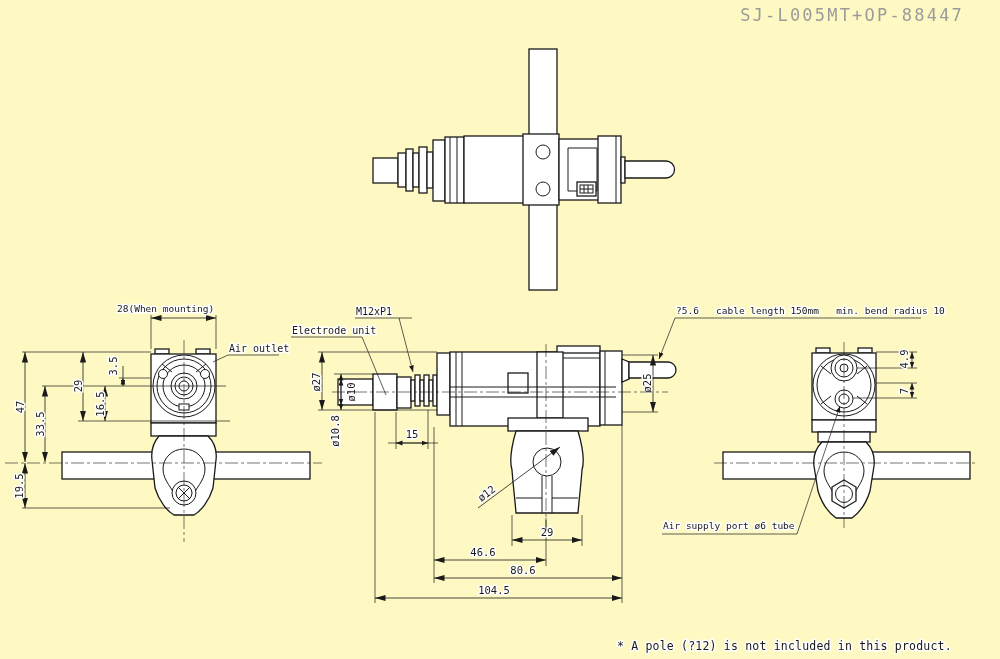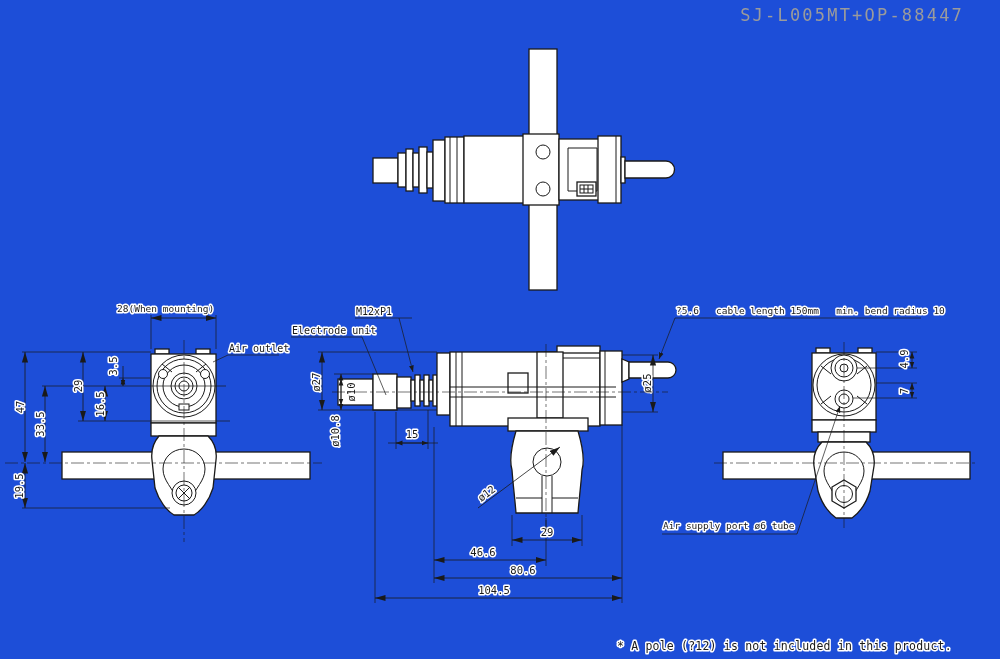--- a/index.html
+++ b/index.html
@@ -1,16 +1,16 @@
 <!DOCTYPE html>
 <html><head>
 <meta charset="utf-8">
 <style>
   html,body{margin:0;padding:0;background:#fff;}
-  #stage{position:relative;width:1000px;height:659px;background:#1d4ed8;overflow:hidden;}
+  #stage{position:relative;width:1000px;height:659px;background:#fef9c3;overflow:hidden;}
   svg{position:absolute;left:0;top:0;}
   .fw{fill:#fff;stroke:#1a1a1a;stroke-width:1.3;stroke-linejoin:miter;}
   .ln{fill:none;stroke:#1a1a1a;stroke-width:1;}
   .lf{fill:#fff;stroke:#1a1a1a;stroke-width:1;}
   .dim{fill:none;stroke:#1a1a1a;stroke-width:0.8;}
   .ext{fill:none;stroke:#1a1a1a;stroke-width:0.7;}
   .cl{fill:none;stroke:#1a1a1a;stroke-width:0.6;stroke-dasharray:13 3 3 3;}
   text{font-family:"DejaVu Sans Mono","Liberation Mono",monospace;fill:#1a1a1a;
        paint-order:stroke;stroke:#fff;stroke-width:3px;stroke-linejoin:round;}
   .t{font-size:10.5px;}

